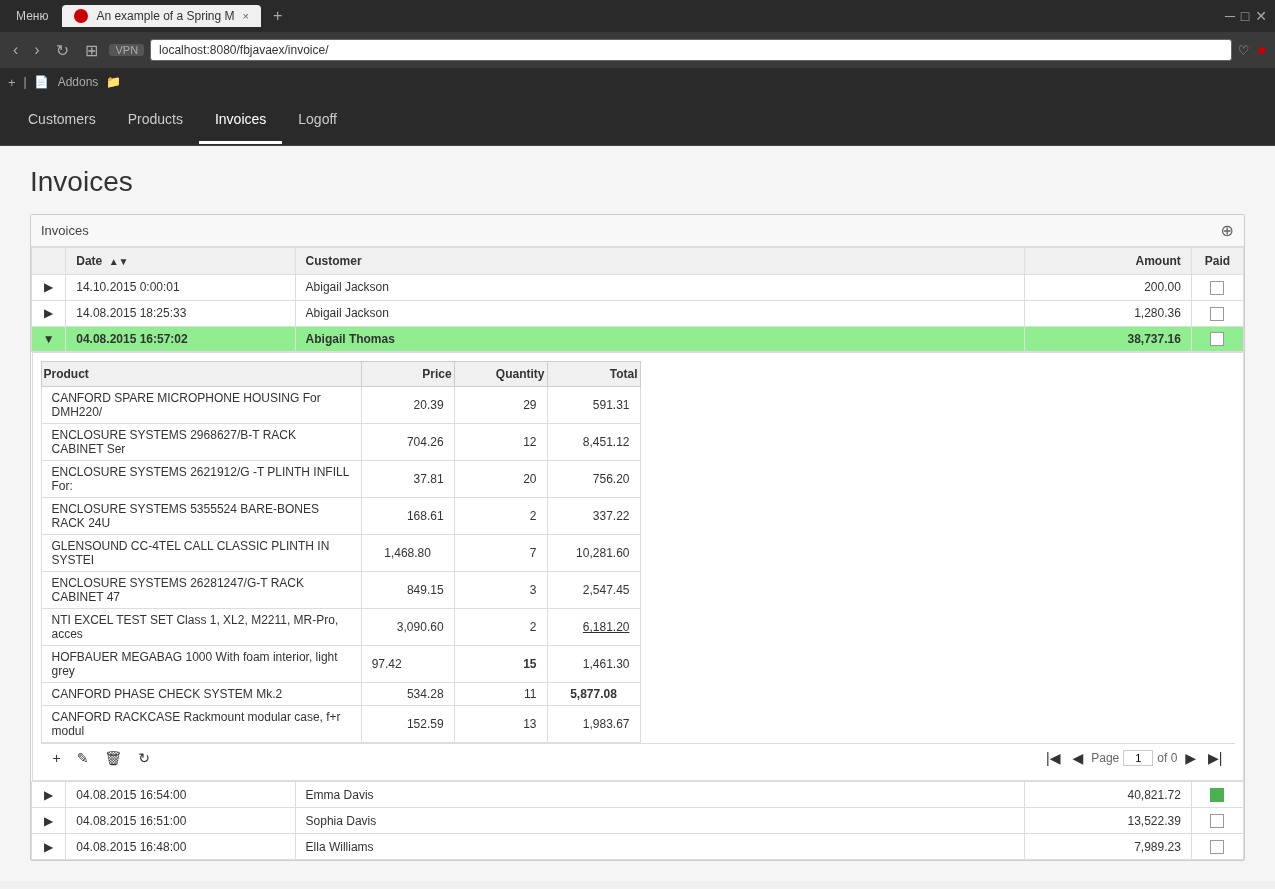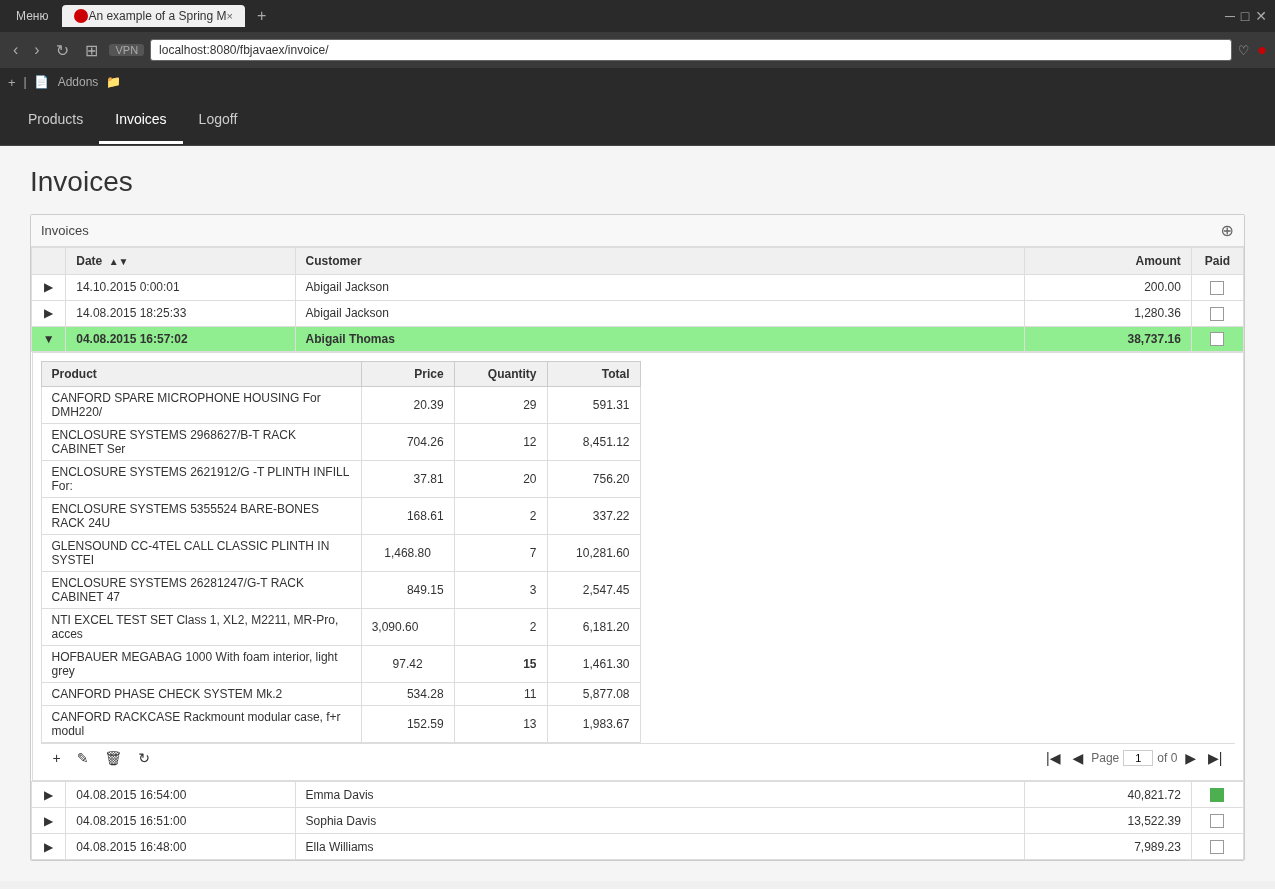--- a/index.html
+++ b/index.html
@@ -1,21 +1,21 @@
 <!DOCTYPE html>
 <html><head>
   <meta charset="utf-8">
   <style>
     * { box-sizing: border-box; margin: 0; padding: 0; }
     body { font-family: Arial, sans-serif; font-size: 13px; background: #f0f0f0; }
 
     
     .browser-chrome { background: #2a2a2a; }
     .browser-titlebar { display: flex; align-items: center; padding: 4px 8px; gap: 6px; height: 32px; }
-    .browser-tab { background: #f0f0f0; border-radius: 4px 4px 0 0; padding: 4px 12px; font-size: 12px; display: flex; align-items: center; max-width: 220px; }
+    .browser-tab { background: #f0f0f0; border-radius: 4px 4px 0 0; padding: 4px 12px; font-size: 12px; display: flex; align-items: center; gap: 8px; max-width: 220px; }
     .browser-tab-icon { width: 14px; height: 14px; background: #cc0000; border-radius: 50%; }
     .browser-tab-title { font-size: 12px; color: #333; white-space: nowrap; overflow: hidden; text-overflow: ellipsis; max-width: 150px; }
     .browser-tab-close { font-size: 11px; color: #666; cursor: pointer; }
     .browser-tab-new { color: #aaa; font-size: 16px; cursor: pointer; padding: 0 6px; }
     .browser-menu { color: #ccc; font-size: 12px; padding: 0 8px; }
     .browser-nav { display: flex; align-items: center; padding: 4px 8px; gap: 6px; background: #3a3a3a; height: 36px; }
     .nav-btn { color: #aaa; font-size: 16px; cursor: pointer; padding: 2px 5px; }
     .address-bar { flex: 1; background: #fff; border: 1px solid #666; border-radius: 3px; padding: 3px 8px; font-size: 12px; color: #333; }
     .bookmarks-bar { display: flex; align-items: center; padding: 3px 8px; gap: 8px; background: #2a2a2a; height: 28px; }
     .bookmarks-btn { color: #aaa; font-size: 12px; cursor: pointer; }
@@ -41,21 +41,21 @@
     .invoices-table td.right { text-align: right; }
     .expand-cell { width: 20px; text-align: center; cursor: pointer; color: #666; }
     .row-expanded { background: #90EE90 !important; color: #000; }
     .row-expanded td { background: #90EE90; }
     .paid-checkbox { width: 14px; height: 14px; border: 1px solid #999; display: inline-block; vertical-align: middle; background: #fff; }
     .paid-checked { background: #4CAF50; border-color: #4CAF50; }
 
     
     .sub-table-container { padding: 8px; background: #fff; border: 1px solid #ddd; margin: 0; }
     .sub-table { width: 600px; border-collapse: collapse; font-size: 12px; }
-    .sub-table th { background: #f0f0f0; border: 1px solid #ccc; padding: 5px 10px; font-weight: bold; text-align: left; }
+    .sub-table th { background: #f0f0f0; border: 1px solid #ccc; padding: 5px 2px; font-weight: bold; text-align: left; }
     .sub-table td { border: 1px solid #ddd; padding: 4px 10px; }
 
     
     .sub-toolbar { display: flex; align-items: center; padding: 4px 8px; gap: 8px; border-top: 1px solid #ddd; font-size: 12px; color: #666; }
     .sub-toolbar-btn { color: #333; cursor: pointer; padding: 2px 4px; font-size: 14px; }
     .sub-page-nav { display: flex; align-items: center; gap: 4px; margin-left: auto; }
     .sub-page-input { width: 30px; text-align: center; border: 1px solid #ccc; padding: 1px 2px; font-size: 11px; }
 
     
     .table-scroll { position: relative; overflow: hidden; }
@@ -98,20 +98,21 @@
   <div class="bookmarks-bar">
     <span style="color:#aaa;font-size:13px;cursor:pointer;">+</span>
     <span style="color:#aaa;font-size:12px;">|</span>
     <span style="color:#aaa;font-size:12px;cursor:pointer;">📄</span>
     <span class="bookmarks-btn">Addons</span>
     <span style="color:#aaa;font-size:12px;cursor:pointer;">📁</span>
   </div>
 </div>
 
 <div class="app-nav">
+  <a class="app-nav-item">Customers</a>
   <a class="app-nav-item">Products</a>
   <a class="app-nav-item active">Invoices</a>
   <a class="app-nav-item">Logoff</a>
 </div>
 
 <div class="page-content">
   <h1 class="page-title">Invoices</h1>
 
   <div class="panel">
     <div class="panel-header">
@@ -203,35 +204,35 @@
     <td style="text-align:right;">10,281.60</td>
   </tr>
                       <tr>
     <td>ENCLOSURE SYSTEMS 26281247/G-T RACK CABINET 47</td>
     <td style="text-align:right;">849.15</td>
     <td style="text-align:right;">3</td>
     <td style="text-align:right;">2,547.45</td>
   </tr>
                       <tr>
     <td>NTI EXCEL TEST SET Class 1, XL2, M2211, MR-Pro, acces</td>
-    <td style="text-align:left;">3,090.60</td>
+    <td style="text-align:right;">3,090.60</td>
     <td style="text-align:right;">2</td>
-    <td style="text-align:right;">6,181.20</td>
+    <td style="text-align:right;text-decoration:underline;">6,181.20</td>
   </tr>
                       <tr>
     <td>HOFBAUER MEGABAG 1000 With foam interior, light grey</td>
-    <td style="text-align:center;margin-left:15px;">97.42</td>
+    <td style="text-align:left;margin-left:15px;">97.42</td>
     <td style="text-align:right;font-weight:bold;">15</td>
     <td style="text-align:right;">1,461.30</td>
   </tr>
                       <tr>
     <td>CANFORD PHASE CHECK SYSTEM Mk.2</td>
     <td style="text-align:right;">534.28</td>
     <td style="text-align:right;">11</td>
-    <td style="text-align:right;">5,877.08</td>
+    <td style="text-align:center;font-weight:bold;">5,877.08</td>
   </tr>
                       <tr>
     <td>CANFORD RACKCASE Rackmount modular case, f+r modul</td>
     <td style="text-align:right;">152.59</td>
     <td style="text-align:right;">13</td>
     <td style="text-align:right;">1,983.67</td>
   </tr>
                     </tbody>
                 </table>
 

